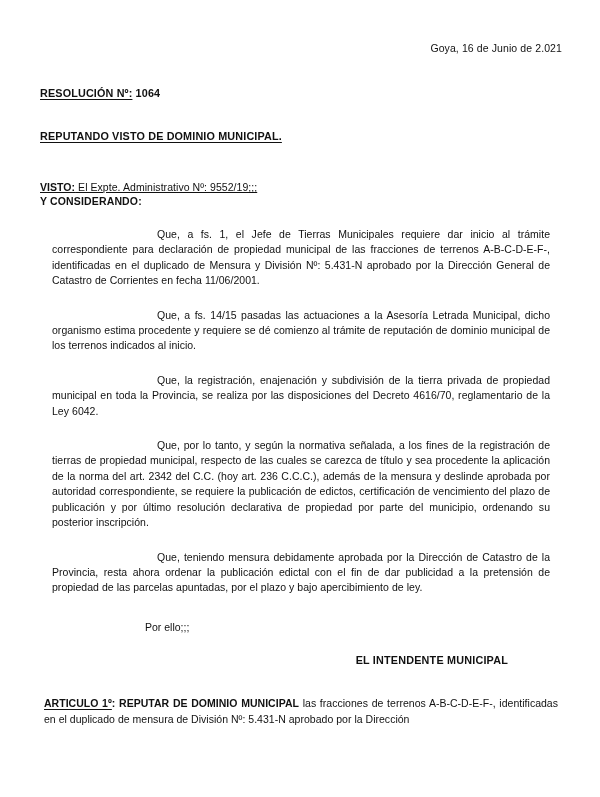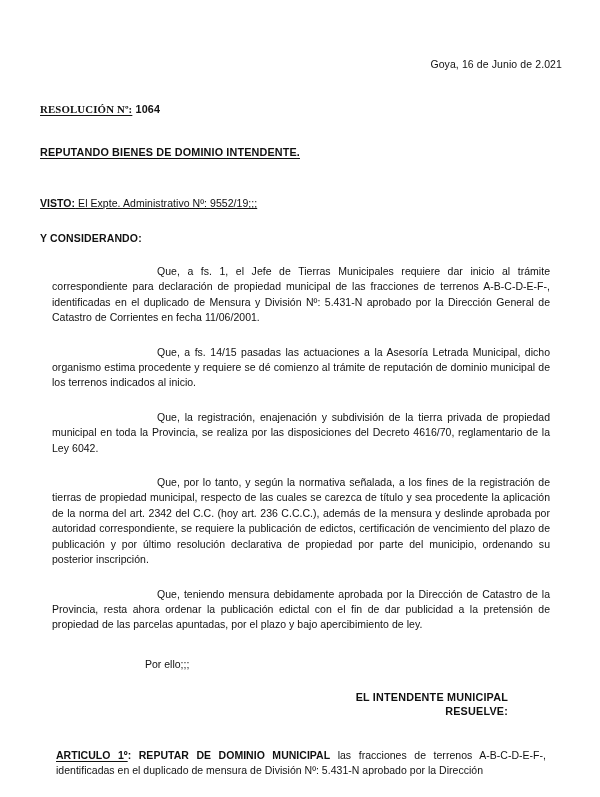--- a/index.html
+++ b/index.html
@@ -20,21 +20,21 @@
     width: 600px;
     height: 797px;
     background: #ffffff;
     overflow: hidden;
     box-sizing: border-box;
   }
 
   .sheet {
     position: absolute;
     left: 40px;
-    top: 16px;
+    top: 0;
     width: 522px;
   }
 
   
   .date-line {
     text-align: right;
     font-size: 10.5px;
     line-height: 14px;
     letter-spacing: 0.1px;
     margin-top: 41px;
@@ -45,21 +45,20 @@
   .resolution-heading {
     margin-top: 31px;
     font-size: 10.8px;
     font-weight: bold;
     line-height: 14px;
     letter-spacing: 0.15px;
   }
   .resolution-heading .u {
     text-decoration: underline;
     text-underline-offset: 1.5px;
-    font-family: Liberation Serif, serif;
   }
 
   .subject-heading {
     margin-top: 29px;
     font-size: 10.8px;
     font-weight: bold;
     line-height: 14px;
     letter-spacing: 0.15px;
     text-decoration: underline;
     text-underline-offset: 1.5px;
@@ -70,21 +69,20 @@
   .visto {
     margin-top: 37px;
     font-size: 10.5px;
     line-height: 14px;
     letter-spacing: 0.05px;
     text-decoration: underline;
   }
   .visto .lbl { font-weight: bold; }
 
   .considerando {
-    margin-top: 21px;
     font-size: 10.5px;
     font-weight: bold;
     line-height: 14px;
     letter-spacing: 0.15px;
   }
 
   
   p.body-par {
     margin: 12px;
     margin-top: 19px;
@@ -110,21 +108,21 @@
     text-align: right;
     font-size: 10.8px;
     font-weight: bold;
     line-height: 14.5px;
     letter-spacing: 0.2px;
     padding-right: 54px;
   }
 
   
   p.articulo {
-    margin: 16px;
+    margin: 4px;
     margin-top: 29px;
     font-size: 10.5px;
     line-height: 15.4px;
     text-align: justify;
     text-justify: inter-word;
     letter-spacing: 0.02px;
   }
   p.articulo .art-label {
     font-weight: bold;
     text-decoration: underline;
@@ -139,21 +137,21 @@
 <div class="page">
   <div class="sheet">
 
     <div class="date-line">Goya, 16 de Junio de 2.021</div>
 
     <div class="resolution-heading">
       <span class="u">RESOLUCIÓN Nº:</span><span>&nbsp;</span><span>1064</span>
     </div>
 
     <div style="line-height:0;font-size:0;">
-      <div class="subject-heading">REPUTANDO BIENES DE DOMINIO INTENDENTE.</div>
+      <div class="subject-heading">REPUTANDO VISTO DE DOMINIO MUNICIPAL.</div>
     </div>
 
     <div class="visto">
       <span class="lbl">VISTO:</span><span> El Expte. Administrativo Nº: 9552/19;;;</span>
     </div>
 
     <div class="considerando">Y CONSIDERANDO:</div>
 
     <p class="body-par">Que, a fs. 1, el Jefe de Tierras Municipales requiere dar inicio al trámite correspondiente para declaración de propiedad municipal de las fracciones de terrenos A-B-C-D-E-F-, identificadas en el duplicado de Mensura y División Nº: 5.431-N aprobado por la Dirección General de Catastro de Corrientes en fecha 11/06/2001.</p>
 
@@ -163,21 +161,20 @@
     <p class="body-par">Que, la registración, enajenación y subdivisión de la tierra privada de propiedad municipal en toda la Provincia, se realiza por las disposiciones del Decreto 4616/70, reglamentario de la Ley 6042.</p>
 
     <p class="body-par">Que, por lo tanto, y según la normativa señalada, a los fines de la registración de tierras de propiedad municipal, respecto de las cuales se carezca de título y sea procedente la aplicación de la norma del art. 2342 del C.C. (hoy art. 236 C.C.C.), además de la mensura y deslinde aprobada por autoridad correspondiente, se requiere la publicación de edictos, certificación de vencimiento del plazo de publicación y por último resolución declarativa de propiedad por parte del municipio, ordenando su posterior inscripción.</p>
 
     <p class="body-par">Que, teniendo mensura debidamente aprobada por la Dirección de Catastro de la Provincia, resta ahora ordenar la publicación edictal con el fin de dar publicidad a la pretensión de propiedad de las parcelas apuntadas, por el plazo y bajo apercibimiento de ley.</p>
 
     <div class="por-ello">Por ello;;;</div>
 
     <div class="resolve-block">
       <div>EL INTENDENTE MUNICIPAL</div>
-      <div>RESUELVE:</div>
     </div>
 
     <p class="articulo">
       <span class="art-label">ARTICULO 1º</span><span class="art-colon">:</span><span class="art-strong"> REPUTAR DE DOMINIO MUNICIPAL</span><span> las fracciones de terrenos A-B-C-D-E-F-, identificadas en el duplicado de mensura de División Nº: 5.431-N aprobado por la Dirección</span>
     </p>
 
   </div>
 </div>
 
 </body></html>

